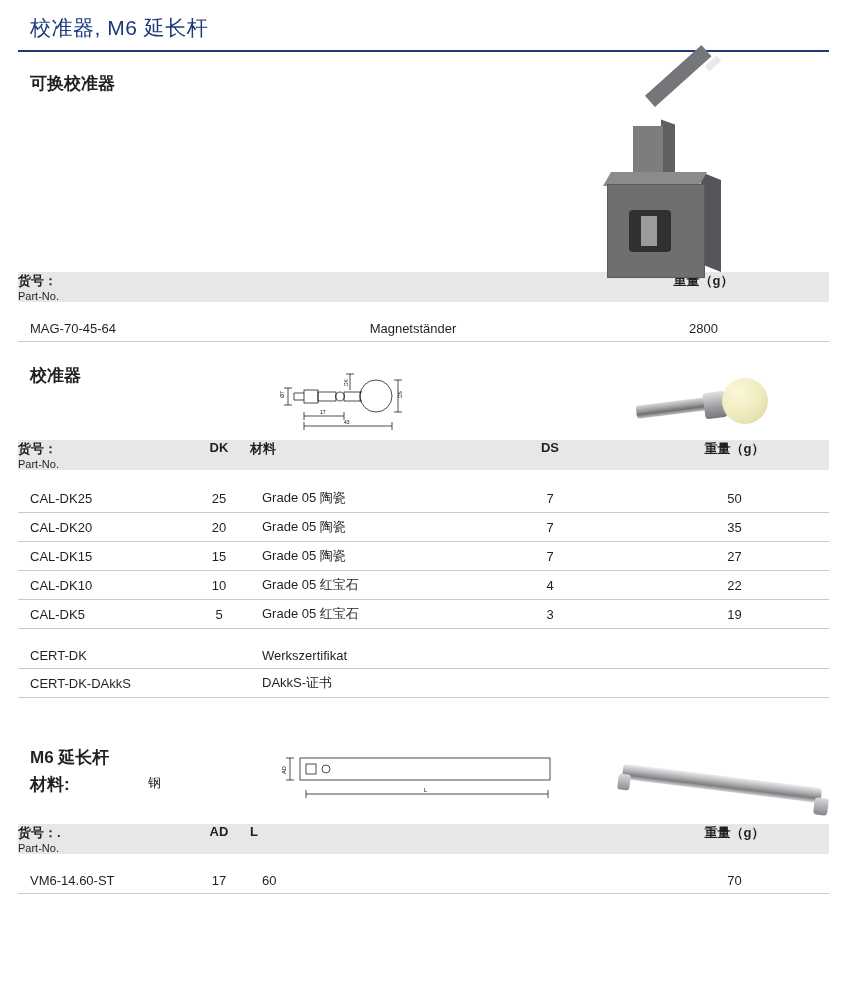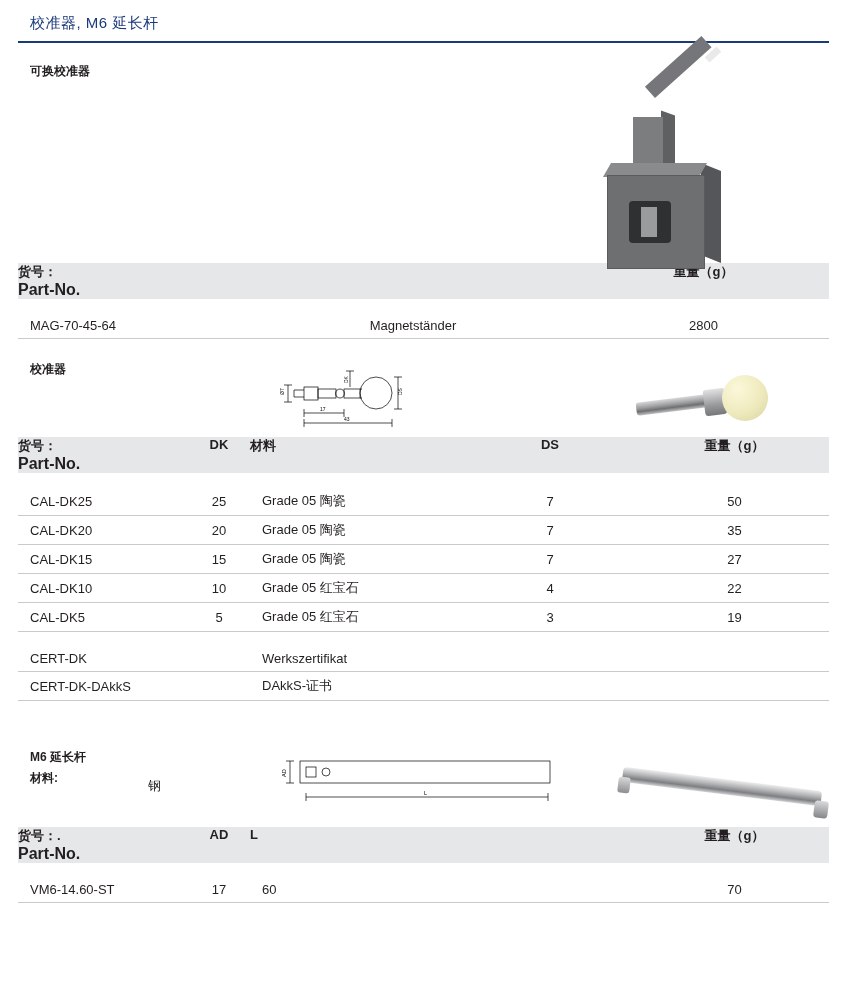--- a/index.html
+++ b/index.html
@@ -17,34 +17,34 @@
   }
   .page {
     position: relative;
     width: 847px;
     height: 998px;
     box-sizing: border-box;
     padding: 0 18px;
   }
   
   .page-title {
-    font-size: 15px;
+    font-size: 21px;
     color: #1b3a7a;
     padding: 14px 0 8px 12px;
     letter-spacing: 0.5px;
   }
   .title-rule {
     height: 2px;
     background: #1b3a7a;
     margin: 0 0 0 0;
     width: 100%;
   }
   
   .sect-head {
-    font-size: 12px;
+    font-size: 17px;
     font-weight: bold;
     padding-left: 12px;
   }
   
   .tbl {
     width: 100%;
     border-collapse: collapse;
     table-layout: fixed;
     font-size: 13px;
   }
@@ -56,22 +56,22 @@
     background: #ef4444;
   }
   .hdr-cell {
     padding: 6px 0 2px 12px;
     font-weight: bold;
     font-size: 13px;
     vertical-align: top;
   }
   .hdr-sub {
     padding: 0 0 6px 12px;
-    font-weight: bold;
-    font-size: 16px;
+    font-weight: normal;
+    font-size: 11px;
   }
   .hdr-cell.c { text-align: center; padding-left: 0; }
   .hdr-sub.c { text-align: center; padding-left: 0; }
   .data-row td {
     padding: 5px 0 5px 12px;
     border-bottom: 1px solid #c9cacc;
     font-size: 13px;
     white-space: nowrap;
   }
   .data-row td.c {

